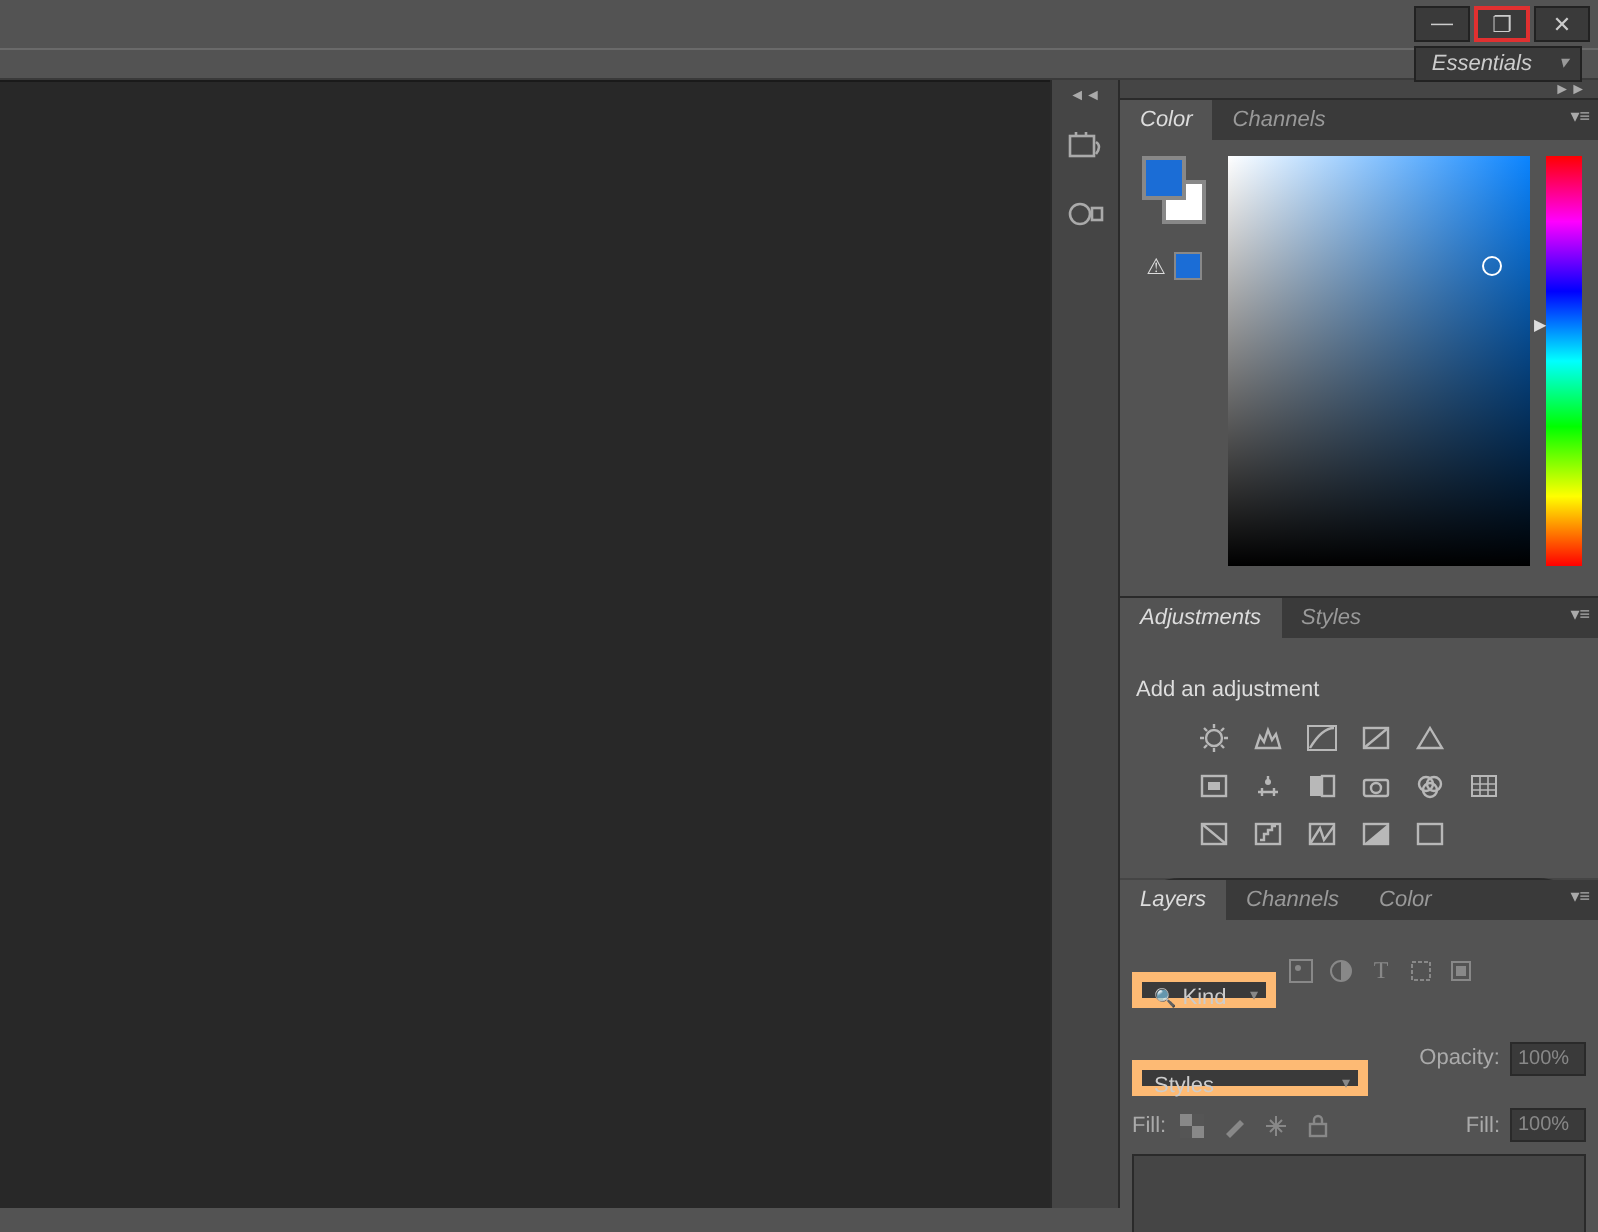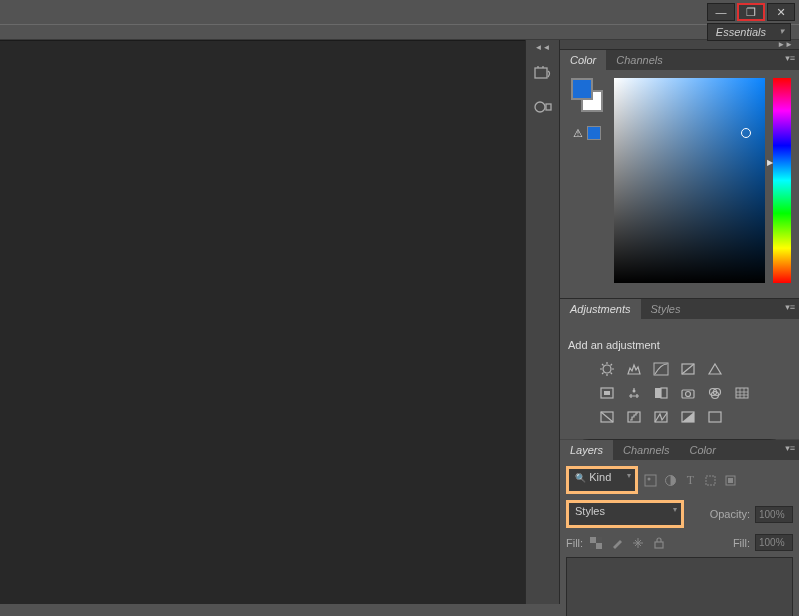--- a/index.html
+++ b/index.html
@@ -34,21 +34,21 @@
 .color-field::after { content: ''; position: absolute; inset: 0; background: linear-gradient(to top, #000, transparent); }
 .color-cursor { position: absolute; width: 10px; height: 10px; border: 1.5px solid #fff; border-radius: 50%; right: 14px; top: 50px; z-index: 3; }
 .hue-strip { width: 18px; height: 205px; background: linear-gradient(to bottom, #ff0000 0%, #ff00ff 16%, #0000ff 33%, #00ffff 50%, #00ff00 66%, #ffff00 83%, #ff0000 100%); position: relative; cursor: pointer; }
 .hue-ptr { position: absolute; left: -6px; top: 80px; color: #ddd; font-size: 8px; }
 .adj-panel { background: #535353; padding: 20px 8px 10px; }
 .adj-label { font-size: 11px; color: #ddd; margin-bottom: 6px; }
 .adj-row { display: flex; gap: 9px; padding: 4px 0 4px 30px; }
 .adj-icon { width: 18px; height: 16px; color: #b8b8b8; cursor: pointer; display: flex; align-items: center; justify-content: center; }
 .layers-panel { background: #535353; padding: 6px; flex: 1; }
 .layers-row { display: flex; align-items: center; gap: 5px; margin-bottom: 6px; font-size: 11px; color: #aaa; }
-.dropdown { background: #3a3a3a; border: 3px solid #fdba74; color: #ccc; font-size: 11px; padding: 2px 6px; height: 28px; position: relative; cursor: pointer; }
+.dropdown { background: #3a3a3a; border: 5px solid #fdba74; color: #ccc; font-size: 11px; padding: 2px 6px; height: 18px; position: relative; cursor: pointer; margin-top: 20px; }
 .dropdown::after { content: '▾'; position: absolute; right: 4px; top: 2px; font-size: 8px; color: #888; }
 .kind-dd { width: 72px; }
 .blend-dd { width: 118px; }
 .filter-icon { width: 15px; height: 15px; color: #888; cursor: pointer; display: flex; align-items: center; justify-content: center; }
 .num-input { background: #3a3a3a; border: 1px solid #2a2a2a; color: #888; font-size: 10px; width: 38px; height: 17px; padding: 1px 3px; }
 .lock-icons { display: flex; gap: 6px; }
 .layers-list { background: #454545; border: 1px solid #2a2a2a; height: 70px; margin-top: 4px; }
 svg { display: block; }
 </style>
 </head>

